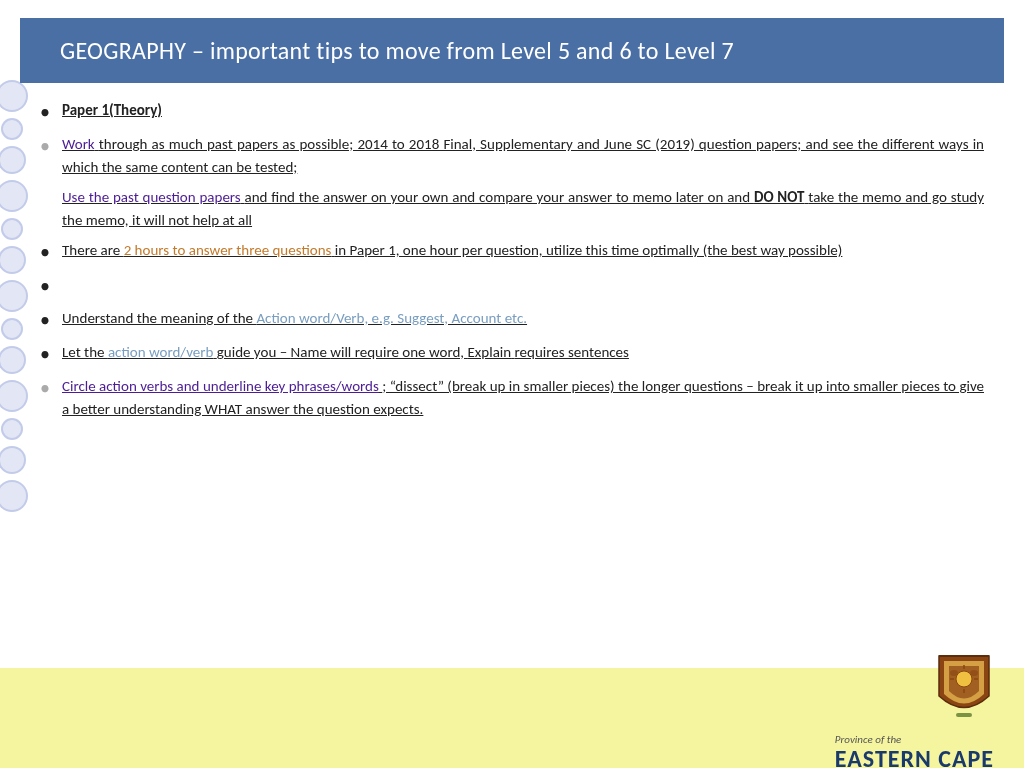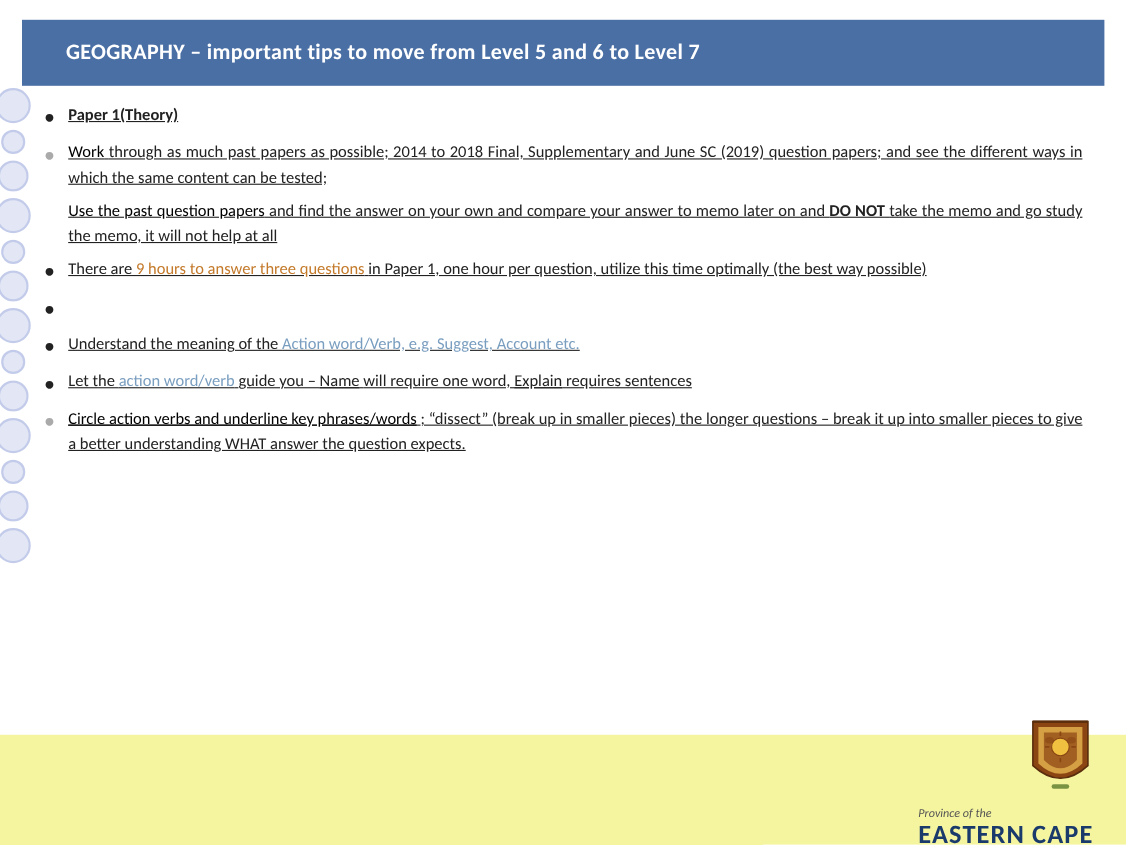--- a/index.html
+++ b/index.html
@@ -56,22 +56,22 @@
 
     
     .header-banner {
       background: #4a6fa5;
       padding: 18px 40px 18px 40px;
       margin: 18px 20px 0 20px;
     }
 
     .header-title {
       color: #ffffff;
-      font-size: 20px;
-      font-weight: 700;
+      font-size: 24px;
+      font-weight: 400;
       letter-spacing: 0.3px;
     }
 
     
     .content {
       flex: 1;
       padding: 16px 40px 0 40px;
       display: flex;
       flex-direction: column;
     }
@@ -104,21 +104,21 @@
     .text-content {
       flex: 1;
       text-align: justify;
       line-height: 1.5;
       text-decoration: underline;
     }
 
     .bold { font-weight: 700; }
 
     .highlight-blue {
-      color: #000000;
+      color: #4c1d95;
       font-weight: 500;
     }
 
     .highlight-orange {
       color: #c47a2b;
     }
 
     .underline {
       text-decoration: underline;
       margin-top: 35px;
@@ -229,21 +229,21 @@
           <span> and find the answer on your own and compare your answer to memo later on and </span>
           <span class="bold">DO NOT</span>
           <span> take the memo and go study the memo, it will not help at all</span>
         </span>
       </li>
 
       <li>
         <span class="bullet-dot">•</span>
         <span class="text-content">
           <span>There are </span>
-          <span class="highlight-orange">9 hours to answer three questions</span>
+          <span class="highlight-orange">2 hours to answer three questions</span>
           <span> in Paper 1, one hour per question, utilize this time optimally (the best way possible)</span>
         </span>
       </li>
 
       <li>
         <span class="bullet-dot">•</span>
       </li>
 
       <li>
         <span class="bullet-dot">•</span>

